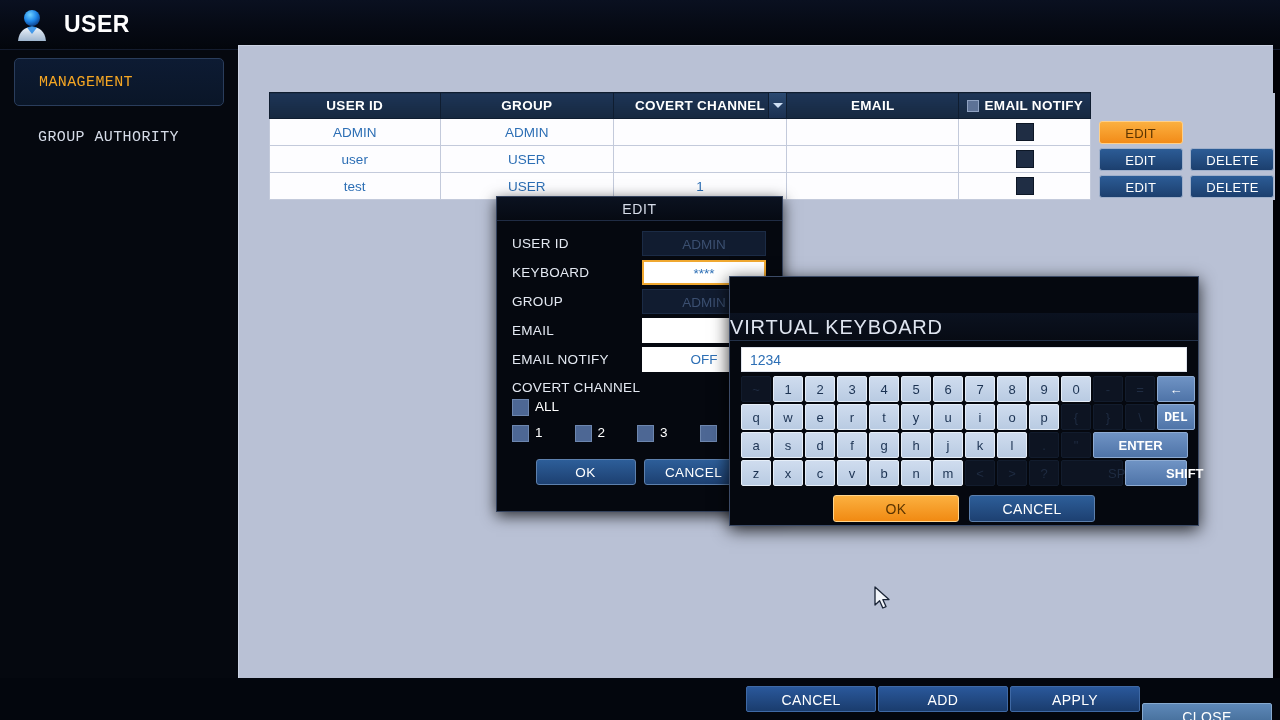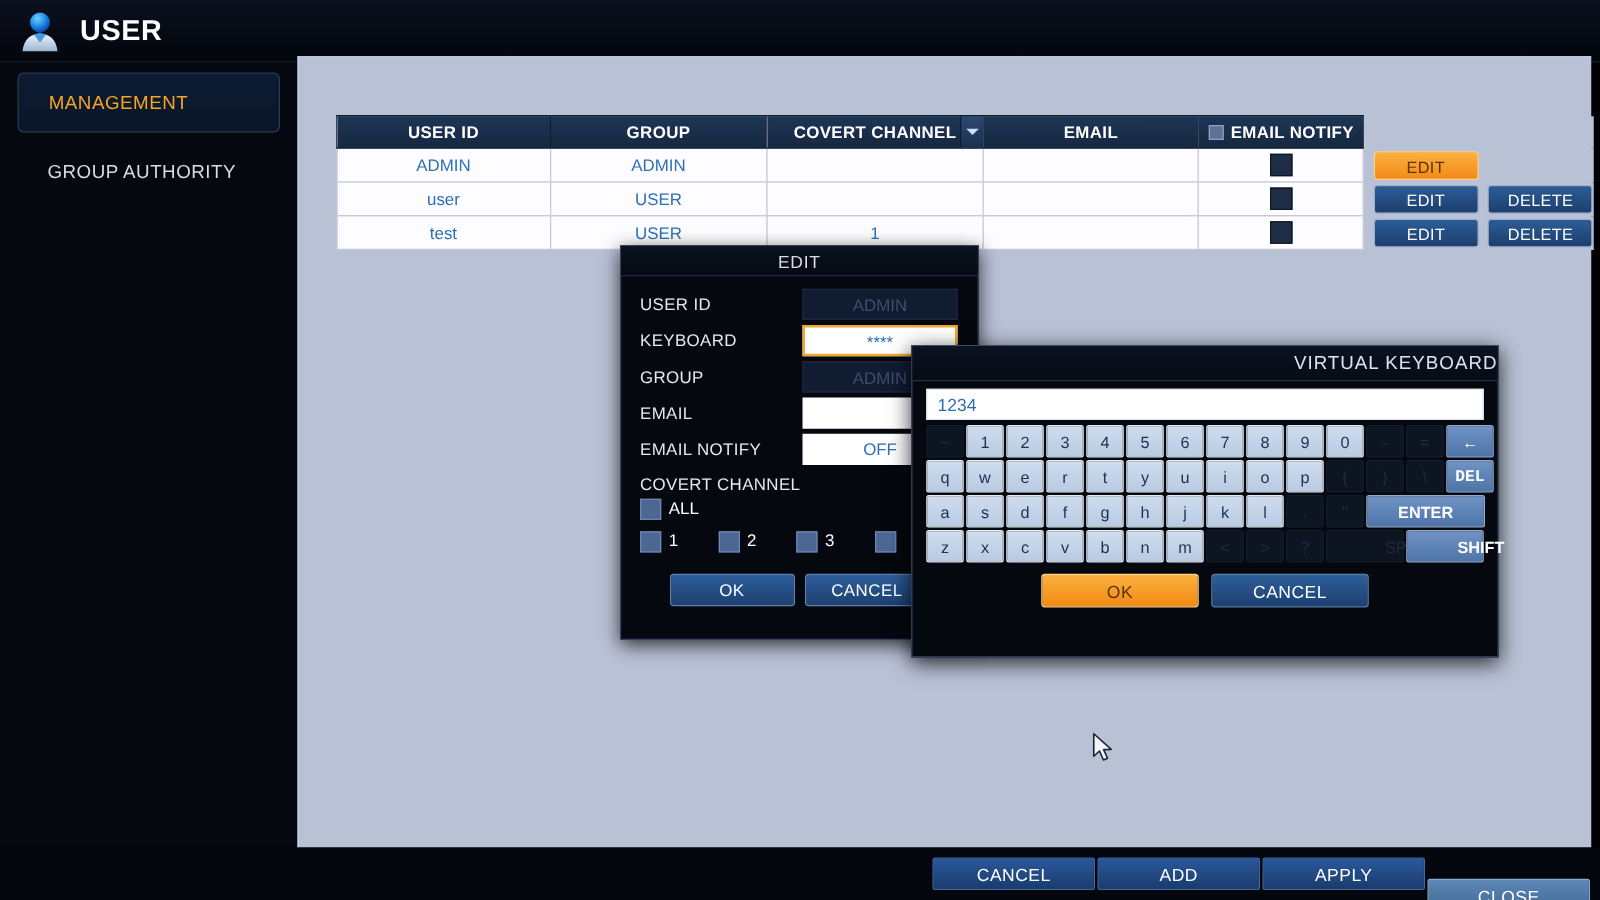--- a/index.html
+++ b/index.html
@@ -23,21 +23,21 @@
     color: #ffffff; font-size: 23px; font-weight: bold; letter-spacing: .5px;
   }
 
   
   .sidebar {
     position: absolute; left: 0; top: 50px; width: 238px; height: 670px;
     background: #05080f;
   }
   .side-item {
     margin: 8px 14px; height: 48px; line-height: 48px; padding-left: 24px;
-    color: #d6dce8; font-size: 15px; letter-spacing: .4px;
+    color: #d6dce8; font-size: 15px; letter-spacing: .4px; font-family: Liberation Mono, monospace;
   }
   .side-item.active {
     background: linear-gradient(to bottom, #0d1b33, #0a1628);
     border: 1px solid #2a3d5c; border-radius: 5px;
     color: #f5a623;
   }
 
   
   .main-panel {
     position: absolute; left: 238px; top: 45px; width: 1035px; height: 633px;
@@ -148,24 +148,25 @@
     border: 1px solid #5d80ad; border-radius: 3px;
   }
 
   
   .dlg-kbd {
     position: absolute; left: 729px; top: 276px; width: 470px; height: 250px;
     background: #05080f; border: 1px solid #3b4a66;
     box-shadow: 0 4px 16px rgba(0,0,0,.8);
   }
   .kbd-title {
-    height: 28px; line-height: 28px; text-align:right;
-    color:#dfe5f0; font-size:15px; letter-spacing:.8px;
+    height: 28px; line-height: 28px; text-align:left;
+    color:#dfe5f0; font-size:20px; letter-spacing:.8px;
     background: linear-gradient(to bottom,#0b1220,#070b14);
     border-bottom: 1px solid #233149;
+    margin-top: 36px;
   }
   .kbd-field {
     margin: 6px 11px 0 11px; height: 25px; background:#ffffff;
     color:#2d6fb5; font-size:14px; line-height:25px; padding-left: 8px;
     border: 1px solid #dfe3ec;
   }
   .kbd-rows { margin: 4px 11px 0 11px; }
   .krow { display:flex; gap: 2px; margin-bottom: 2px; height: 26px; }
   .key {
     background: linear-gradient(to bottom,#cfdcee,#b9cbe2);

